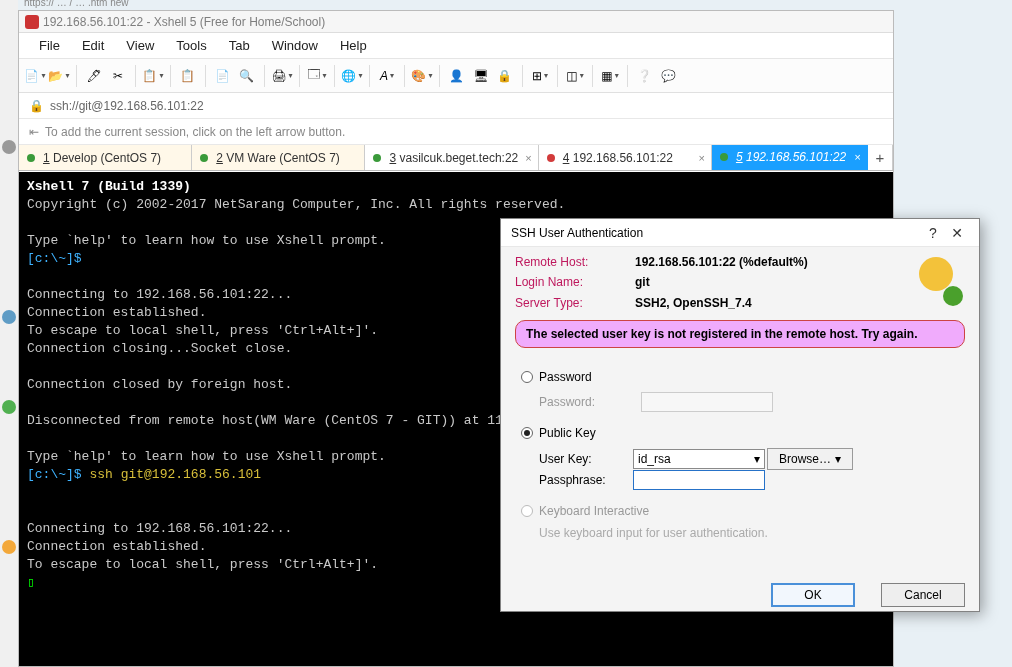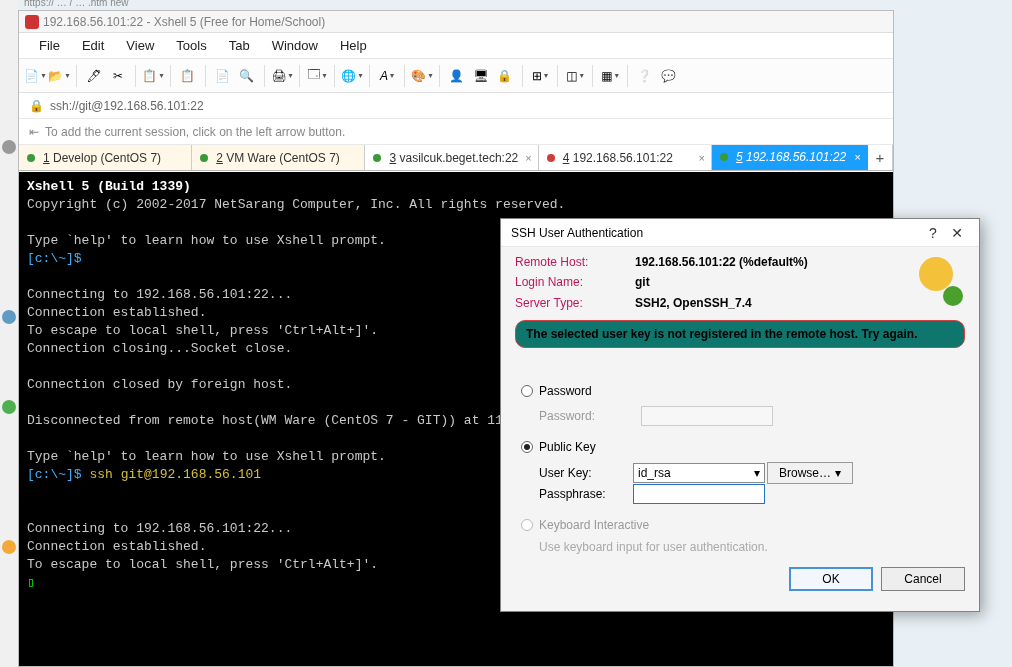--- a/index.html
+++ b/index.html
@@ -35,36 +35,36 @@
 .dlg-title .spacer{flex:1;}
 .dlg-title .wbtn { width:24px; height:20px; display:flex; align-items:center; justify-content:center; color:#333; font-size:14px;}
 .dlg-body { padding: 8px 14px; }
 .dlg-info { display:flex; gap:10px; }
 .dlg-info-grid { display:grid; grid-template-columns: 120px 1fr; row-gap:6px; }
 .dlg-info-grid .lbl{ color:#be185d; }
 .dlg-info-grid .valb{ font-weight:bold; }
 .keys-icon { width:55px; height:55px; position:relative; margin-left:auto;}
 .keys-icon .k1{position:absolute; width:34px;height:34px; border-radius:50%; background:#f3c23a; right:12px; top:2px;}
 .keys-icon .k2{position:absolute; width:20px;height:20px; border-radius:50%; background:#4aa02c; right:2px; bottom:4px;}
-.warn-box { border:1px solid #c44; border-radius:10px; margin: 10px 0 24px 0; padding:6px 10px; color:#000; font-weight:bold; background:#0f766e;}
+.warn-box { border:1px solid #c44; border-radius:10px; margin: 10px 0 10px 0; padding:6px 10px; color:#000; font-weight:bold; background:#f0abfc;}
 .radiogroup { padding: 4px 6px 0 6px; }
 .radiorow { display:flex; align-items:center; gap:6px; margin: 8px 0;}
 .radio { width:12px; height:12px; border-radius:50%; border:1px solid #666; background:#fff; display:inline-flex; align-items:center; justify-content:center;}
 .radio.sel::after{content:""; width:6px; height:6px; border-radius:50%; background:#222;}
 .radio.dis { border-color:#bbb;}
 .pw-input { margin-left:18px; display:flex; align-items:center; gap:10px; margin-top:4px;}
 .pw-input label{ width:92px; color:#999;}
 .pw-input input{ width:132px; height:20px; border:1px solid #ccc; background:#f7f7f7;}
 .pk-row { margin-left:18px; display:flex; align-items:center; gap:2px; margin-top:0;}
 .pk-row label{ width:92px;}
 .pk-row .select { width:132px; height:20px; border:1px solid #8a8a8a; background:#fff; display:flex; align-items:center; padding:0 4px; justify-content:space-between;}
 .pk-row input{ width:132px; height:20px; border:1px solid #2672c8; padding:0 3px;}
 .browse-btn{ width:86px; height:22px; border:1px solid #9a9a9a; background:#f1f1f1; display:flex; align-items:center; justify-content:center; gap:4px;}
 .ki-sub { margin-left:18px; color:#aaa; margin-top:2px;}
-.dlg-buttons { position:absolute; right:14px; bottom:20px; display:flex; gap:8px;justify-content:flex-end;}
+.dlg-buttons { position:absolute; right:14px; bottom:4px; display:flex; gap:26px;justify-content:flex-end;}
 .dlg-btn { width:84px; height:24px; border:1px solid #808080; background:#eee; display:flex; align-items:center; justify-content:center;}
 .dlg-btn.primary { border:2px solid #4a90d9; background:#f2f7fd;}
 u { text-decoration: underline; }
 </style>
 </head>
 <body>
 
 <div class="browser-url">https:// … / … .htm new</div>
 <div class="left-strip">
   <div class="dot" style="top:140px;background:#999;"></div>
@@ -160,21 +160,21 @@
       <span class="x">×</span>
     </div>
     <div class="tab active" style="width:160px">
       <span class="dot" style="background:#3a9a3a"></span>
       <span><u>5</u> 192.168.56.101:22</span>
       <span class="x" style="color:#fff">×</span>
     </div>
     <div class="tab-add">+</div>
   </div>
 
-  <div class="terminal"><span style="color:#fff;font-weight:bold">Xshell 5 (Build 1339)</span>
+  <div class="terminal"><span style="color:#fff;font-weight:bold">Xshell 7 (Build 1339)</span>
 <span>Copyright (c) 2002-2017 NetSarang Computer, Inc. All rights reserved.</span>
 
 <span>Type `help' to learn how to use Xshell prompt.</span>
 <span class="pr">[c:\~]$</span>
 
 <span>Connecting to 192.168.56.101:22...</span>
 <span>Connection established.</span>
 <span>To escape to local shell, press 'Ctrl+Alt+]'.</span>
 <span>Connection closing...Socket close.</span>
 

